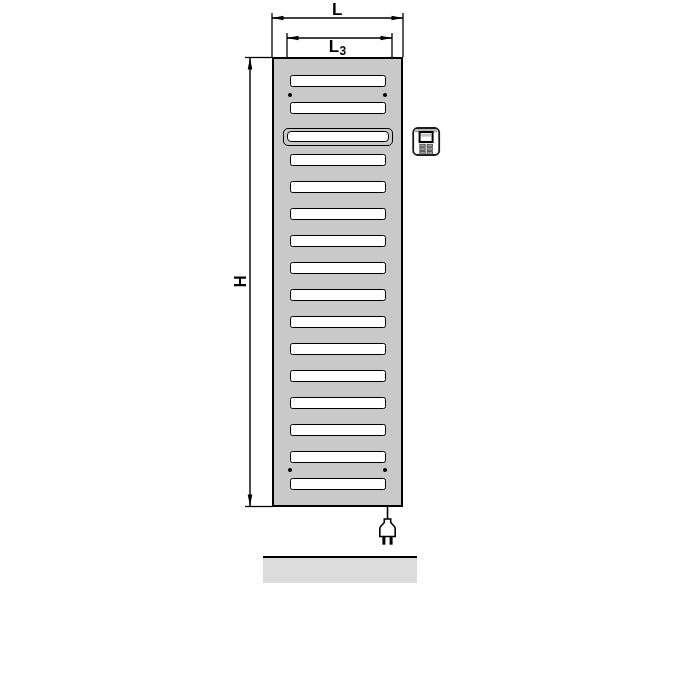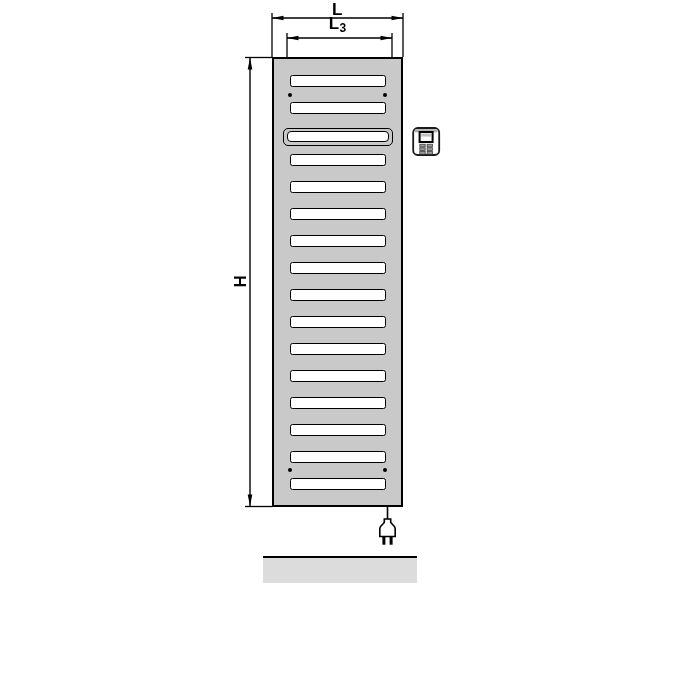--- a/index.html
+++ b/index.html
@@ -7,21 +7,21 @@
     position:relative;width:700px;height:700px;background:#ffffff;overflow:hidden;
     font-family:"Liberation Sans", sans-serif;color:#000;
   }
   .linework{position:absolute;left:0;top:0;width:700px;height:700px;}
   .dim-label{
     position:absolute;font-size:17px;font-weight:bold;line-height:1;
     text-align:center;letter-spacing:0.5px;color:#000;
   }
   .dim-label .sub{font-size:12px;position:relative;top:3px;letter-spacing:0;}
   .label-L{left:317px;top:1px;width:41px;}
-  .label-L3{left:317px;top:15px;width:41px;}
+  .label-L3{left:317px;top:38px;width:41px;}
   .label-H{
     left:222px;top:268px;width:36px;height:26px;display:flex;
     align-items:center;justify-content:center;transform:rotate(-90deg);
   }
   .radiator{
     position:absolute;left:272px;top:57px;width:131px;height:450px;
     background:#c9c9c9;border:2.2px solid #000;box-sizing:border-box;
   }
   .slot{
     position:absolute;left:15.5px;width:96px;height:12px;background:#fff;

